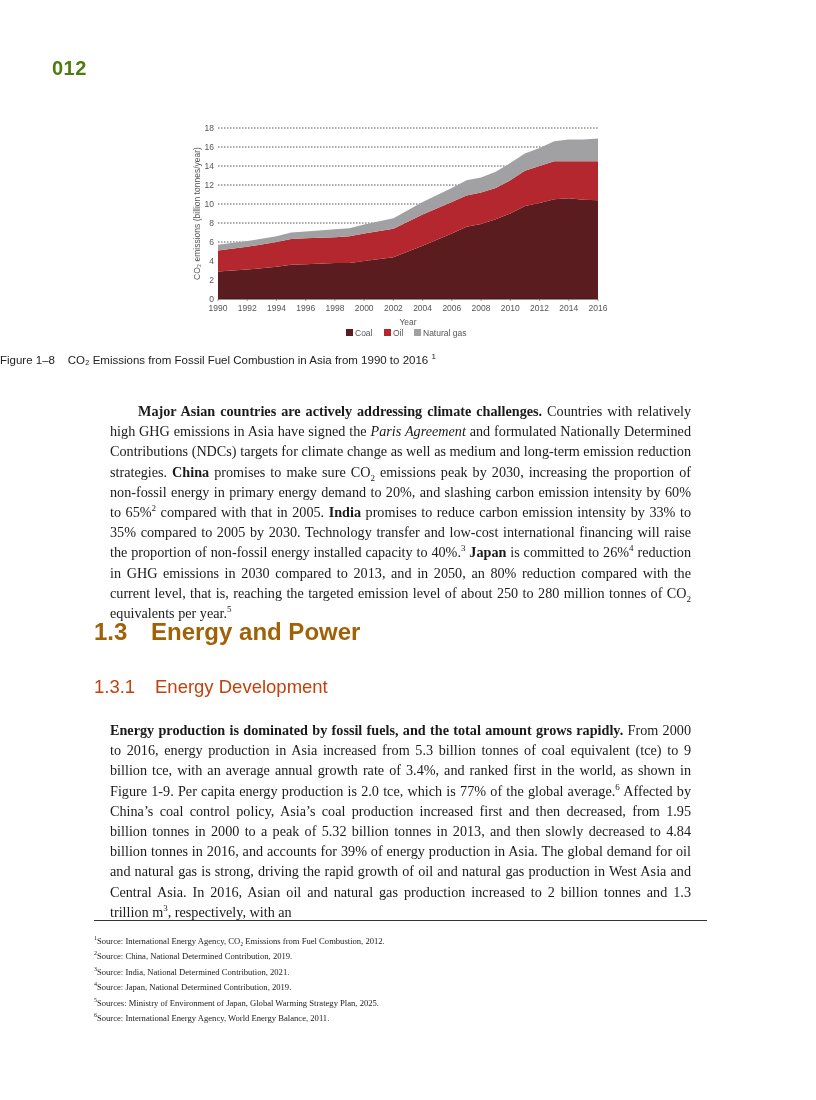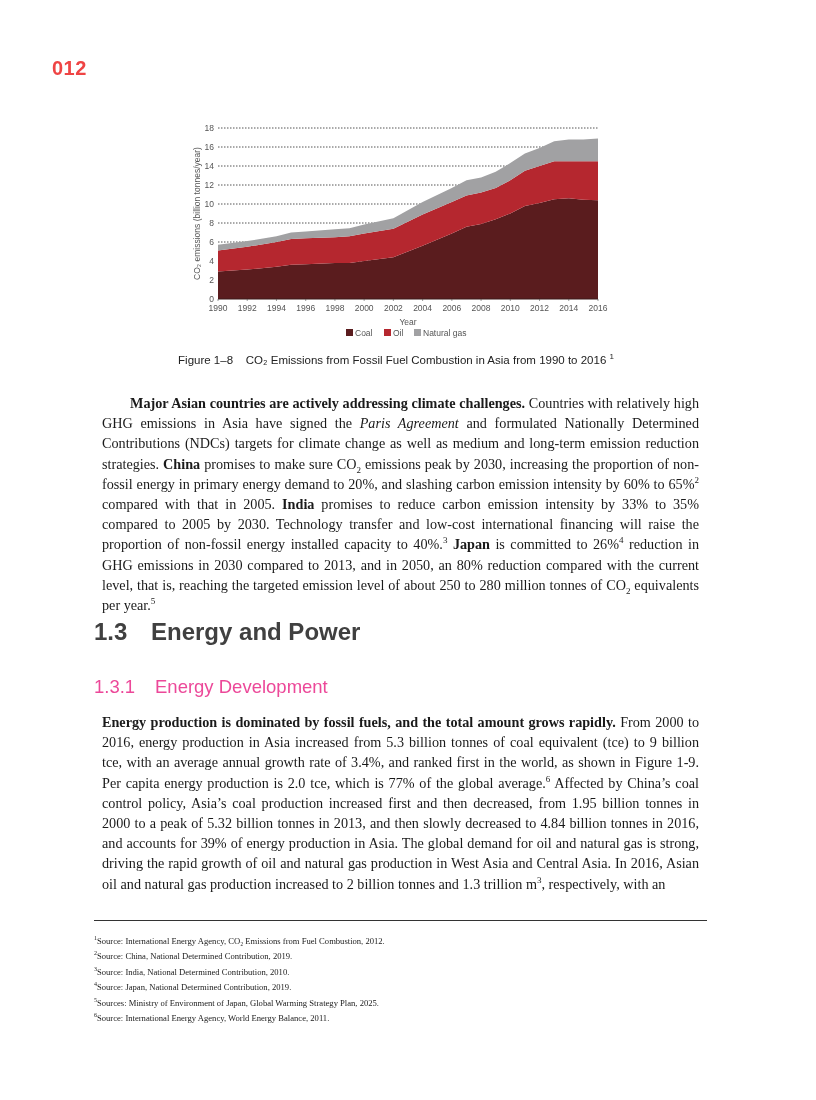--- a/index.html
+++ b/index.html
@@ -1,30 +1,30 @@
 <!DOCTYPE html>
 <html><head>
 <meta charset="utf-8">
 <style>
   html, body { margin: 0; padding: 0; background: #ffffff; }
   body { width: 816px; height: 1100px; position: relative; overflow: hidden; }
-  .page-number { position: absolute; left: 52px; top: 57px; font-family: "Liberation Sans", sans-serif; font-weight: bold; font-size: 20px; color: #ef4444; letter-spacing: 0.5px; }
+  .page-number { position: absolute; left: 52px; top: 57px; font-family: "Liberation Sans", sans-serif; font-weight: bold; font-size: 20px; color: #4d7c0f; letter-spacing: 0.5px; }
   .chart-wrap { position: absolute; left: 180px; top: 115px; width: 450px; height: 235px; }
   .chart-wrap svg { display: block; }
   .axis-text { font-family: "Liberation Sans", sans-serif; font-size: 8.5px; fill: #555555; }
-  .caption { position: absolute; left: 0; width: 792px; top: 352px; text-align: center; font-family: "Liberation Sans", sans-serif; font-size: 11.5px; color: #222222; }
+  .caption { position: absolute; left: 0; width: 792px; top: 352px; font-family: "Liberation Sans", sans-serif; font-size: 11.5px; color: #222222; }
   .caption .sup { font-size: 8px; vertical-align: super; }
   .body-text { position: absolute; left: 94px; width: 613px; font-family: "Liberation Serif", serif; font-size: 14.2px; line-height: 20.2px; color: #1a1a1a; text-align: justify; }
-  .body-text p { margin: 8px; }
+  .body-text p { margin: 16px; }
   .body-text .indent { text-indent: 28px; }
   .body-text sup { font-size: 9px; line-height: 0; }
   .body-text sub { font-size: 9px; line-height: 0; }
-  .h2 { position: absolute; left: 94px; top: 618px; font-family: "Liberation Sans", sans-serif; font-weight: bold; font-size: 24px; color: #404040; }
+  .h2 { position: absolute; left: 94px; top: 618px; font-family: "Liberation Sans", sans-serif; font-weight: bold; font-size: 24px; color: #a16207; }
   .h2 .num { display: inline-block; width: 57px; }
-  .h3 { position: absolute; left: 94px; top: 676px; font-family: "Liberation Sans", sans-serif; font-size: 18.5px; color: #ec4899; }
+  .h3 { position: absolute; left: 94px; top: 676px; font-family: "Liberation Sans", sans-serif; font-size: 18.5px; color: #c2410c; }
   .h3 .num { display: inline-block; width: 61px; }
   .rule { position: absolute; left: 94px; top: 920px; width: 613px; height: 1px; background: #333333; }
   .footnotes { position: absolute; left: 94px; top: 932px; font-family: "Liberation Serif", serif; font-size: 8.6px; line-height: 12.6px; color: #1a1a1a; }
   .footnotes sup { font-size: 6px; }
 </style>
 </head>
 <body>
 
 <div class="page-number">012</div>
 
@@ -116,17 +116,17 @@
   <p>
     <b>Energy production is dominated by fossil fuels, and the total amount grows rapidly.</b><span> From 2000 to 2016, energy production in Asia increased from 5.3 billion tonnes of coal equivalent (tce) to 9 billion tce, with an average annual growth rate of 3.4%, and ranked first in the world, as shown in Figure 1-9. Per capita energy production is 2.0 tce, which is 77% of the global average.</span><sup>6</sup><span>  Affected by China’s coal control policy, Asia’s coal production increased first and then decreased, from 1.95 billion tonnes in 2000 to a peak of 5.32 billion tonnes in 2013, and then slowly decreased to 4.84 billion tonnes in 2016, and accounts for 39% of energy production in Asia. The global demand for oil and natural gas is strong, driving the rapid growth of oil and natural gas production in West Asia and Central Asia. In 2016, Asian oil and natural gas production increased to 2 billion tonnes and 1.3 trillion m</span><sup>3</sup><span>, respectively, with an</span>
   </p>
 </div>
 
 <div class="rule"></div>
 
 <div class="footnotes">
   <div><sup>1</sup><span>Source: International Energy Agency, CO₂ Emissions from Fuel Combustion, 2012.</span></div>
   <div><sup>2</sup><span>Source: China, National Determined Contribution, 2019.</span></div>
-  <div><sup>3</sup><span>Source: India, National Determined Contribution, 2010.</span></div>
+  <div><sup>3</sup><span>Source: India, National Determined Contribution, 2021.</span></div>
   <div><sup>4</sup><span>Source: Japan, National Determined Contribution, 2019.</span></div>
   <div><sup>5</sup><span>Sources: Ministry of Environment of Japan, Global Warming Strategy Plan, 2025.</span></div>
   <div><sup>6</sup><span>Source: International Energy Agency, World Energy Balance, 2011.</span></div>
 </div>
 
 </body></html>

